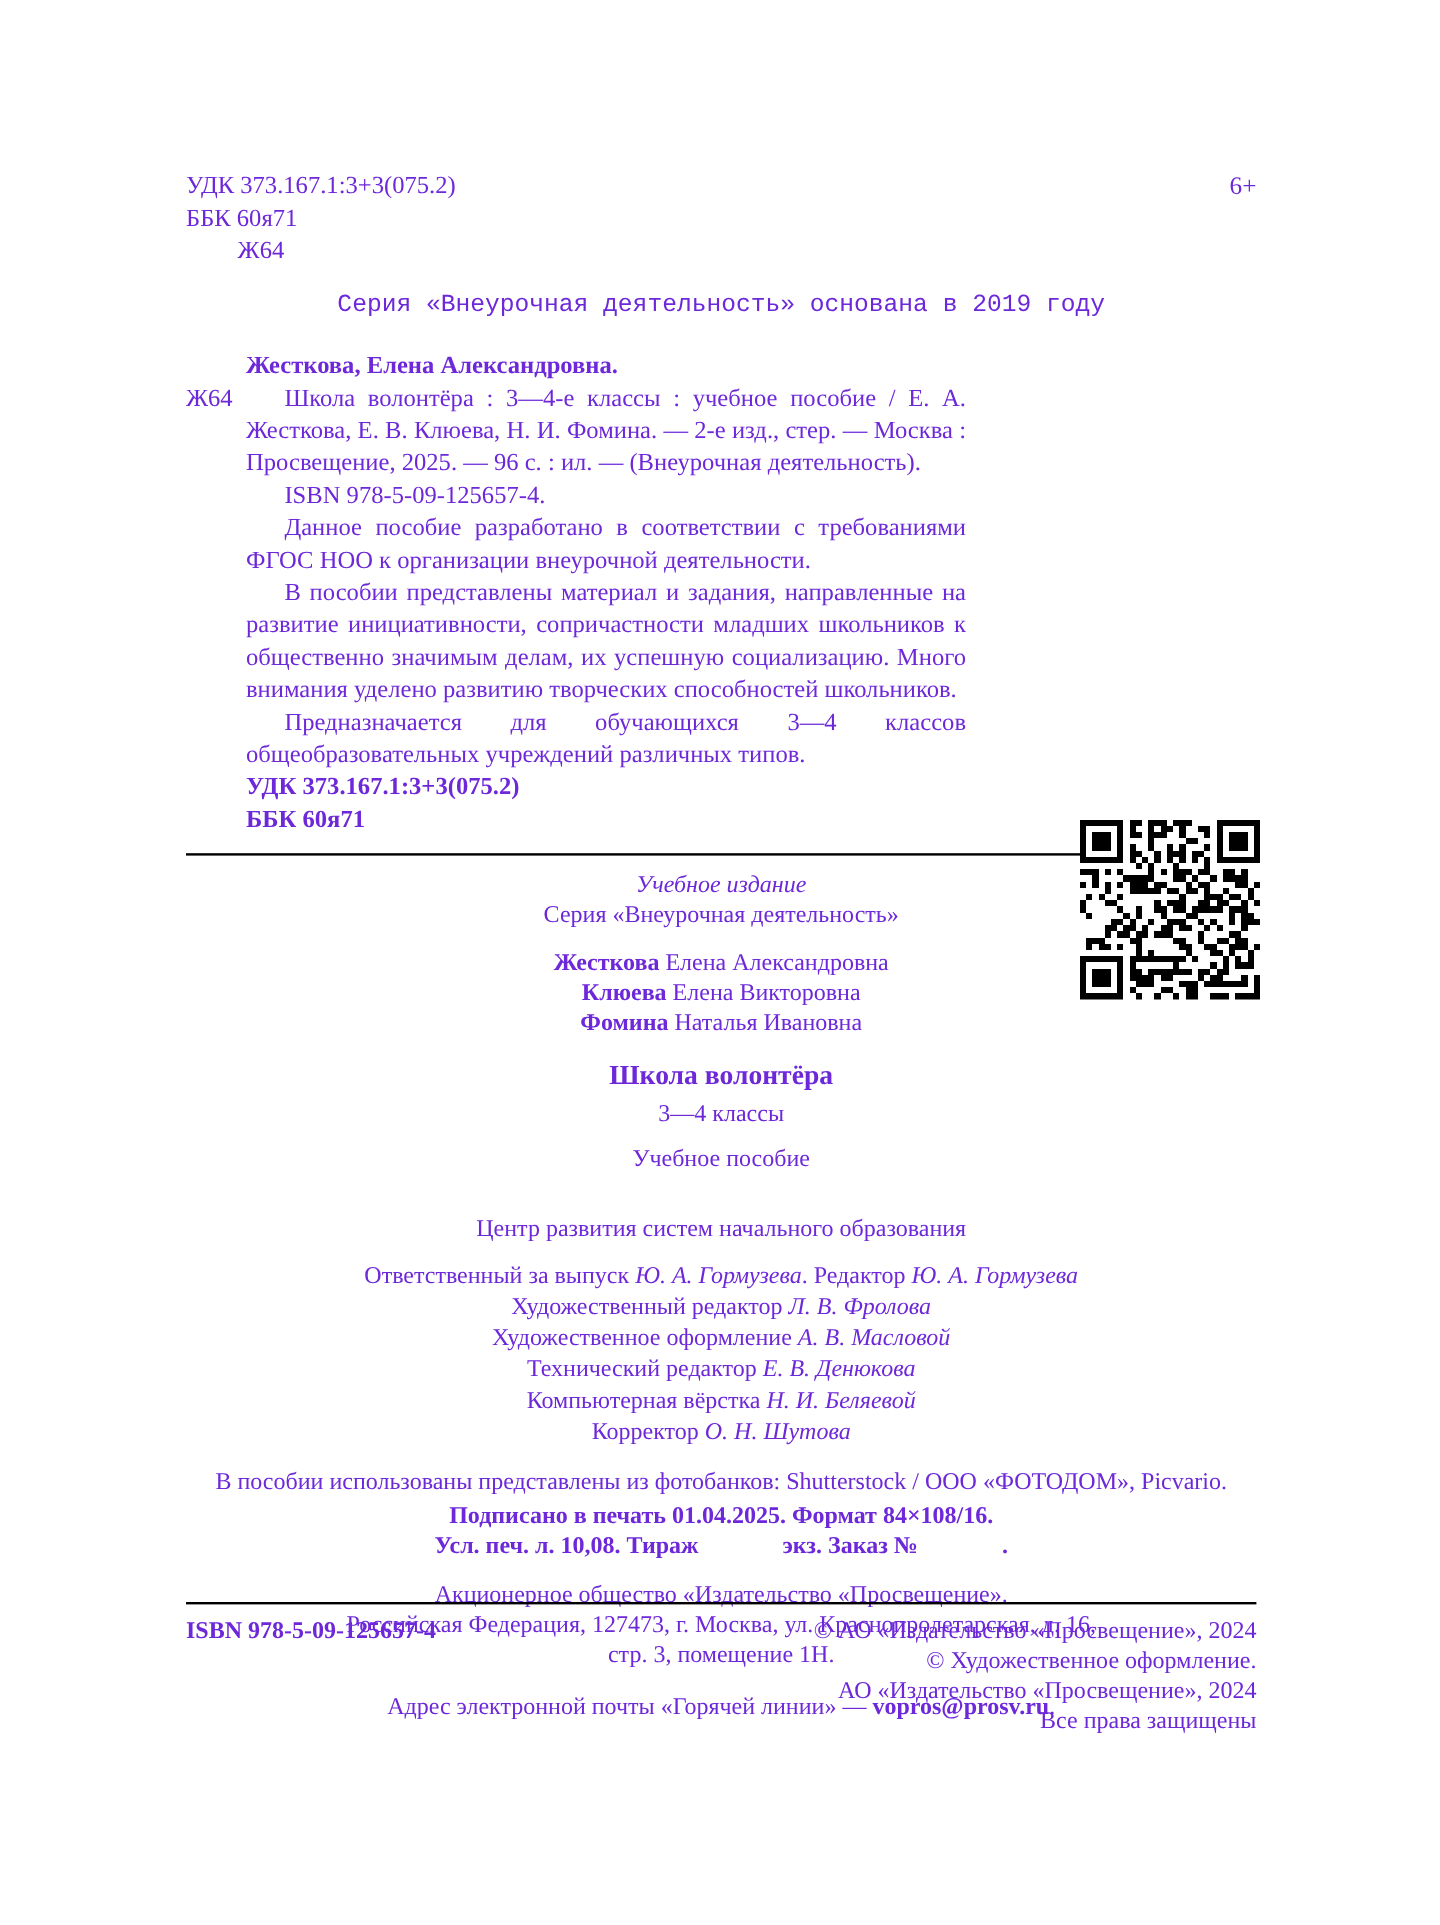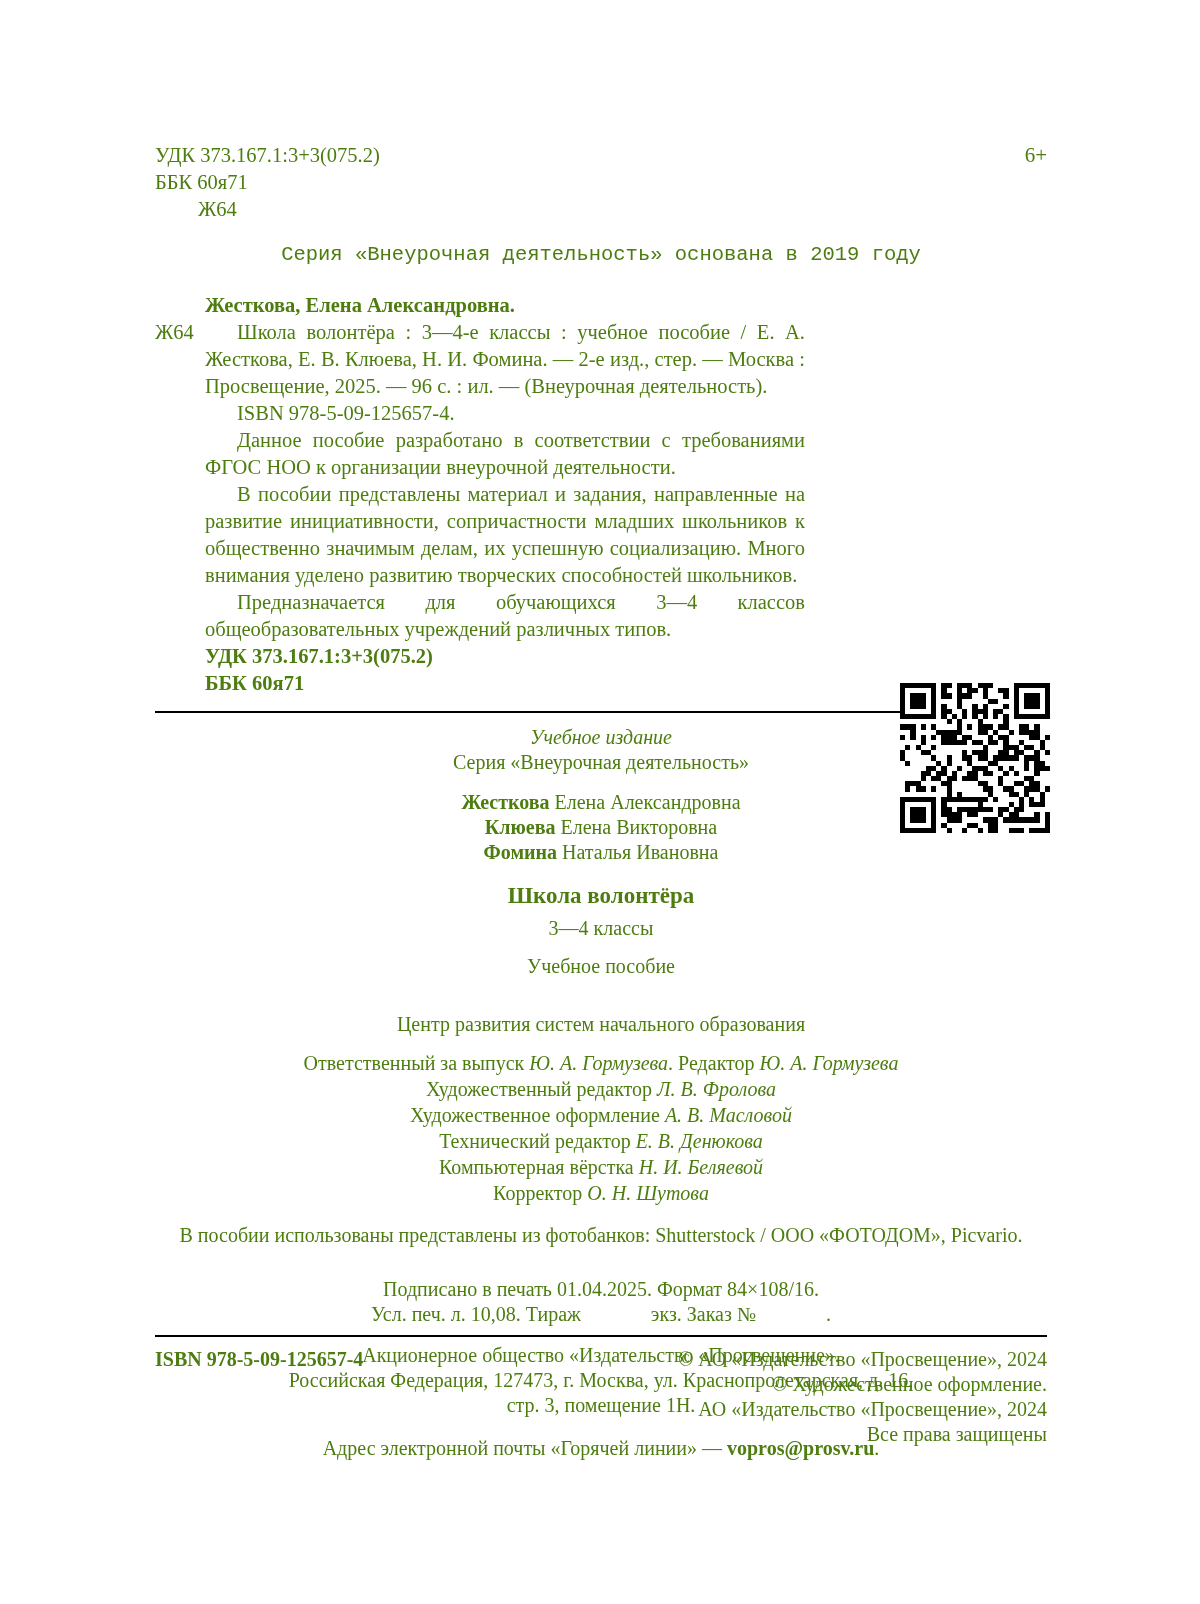--- a/index.html
+++ b/index.html
@@ -1,19 +1,19 @@
 <!DOCTYPE html>
 <html lang="ru"><head>
 <meta charset="utf-8">
 <style>
   html,body{margin:0;padding:0;background:#ffffff;}
   .page{
     position:relative;
     width:1200px;height:1604px;
-    background:#ffffff;color:#4d7c0f;
+    background:#ffffff;color:#6d28d9;
     font-family:"Liberation Serif","DejaVu Serif",serif;
     font-size:20.5px;line-height:27px;
     box-sizing:border-box;
     padding:142px 153px 0 155px;
     overflow:hidden;
   }
   
   .hdr{display:flex;justify-content:space-between;align-items:flex-start;}
   .hdr-left div{white-space:pre;}
   .hdr-index{padding-left:43px;}
@@ -35,21 +35,21 @@
   .edition-type{font-style:italic;margin-top:12px;}
   .series2{}
   .authors{margin-top:15px;}
   .authors div{line-height:25px;}
   .book-title{font-weight:bold;font-size:23px;margin-top:17px;line-height:28px;}
   .grades{margin-top:6px;}
   .kind{margin-top:13px;}
   .center-line{margin-top:33px;}
   .staff{margin-top:13px;line-height:26px;}
   .photobanks{margin-top:17px;}
-  .printinfo{margin-top:29px;}
+  .printinfo{margin-top:3px;font-weight:bold;}
   .printinfo .pre{white-space:pre;}
   .publisher{margin-top:16px;}
   .hotline{margin-top:18px;}
   .hotline b{font-weight:bold;text-align:center;}
   
   .qr{position:absolute;left:900px;top:683px;width:150px;height:150px;background:#fff;}
   .qr svg{display:block;width:100%;height:100%;}
   
   .footer{
     position:absolute;left:155px;right:153px;top:1335px;

